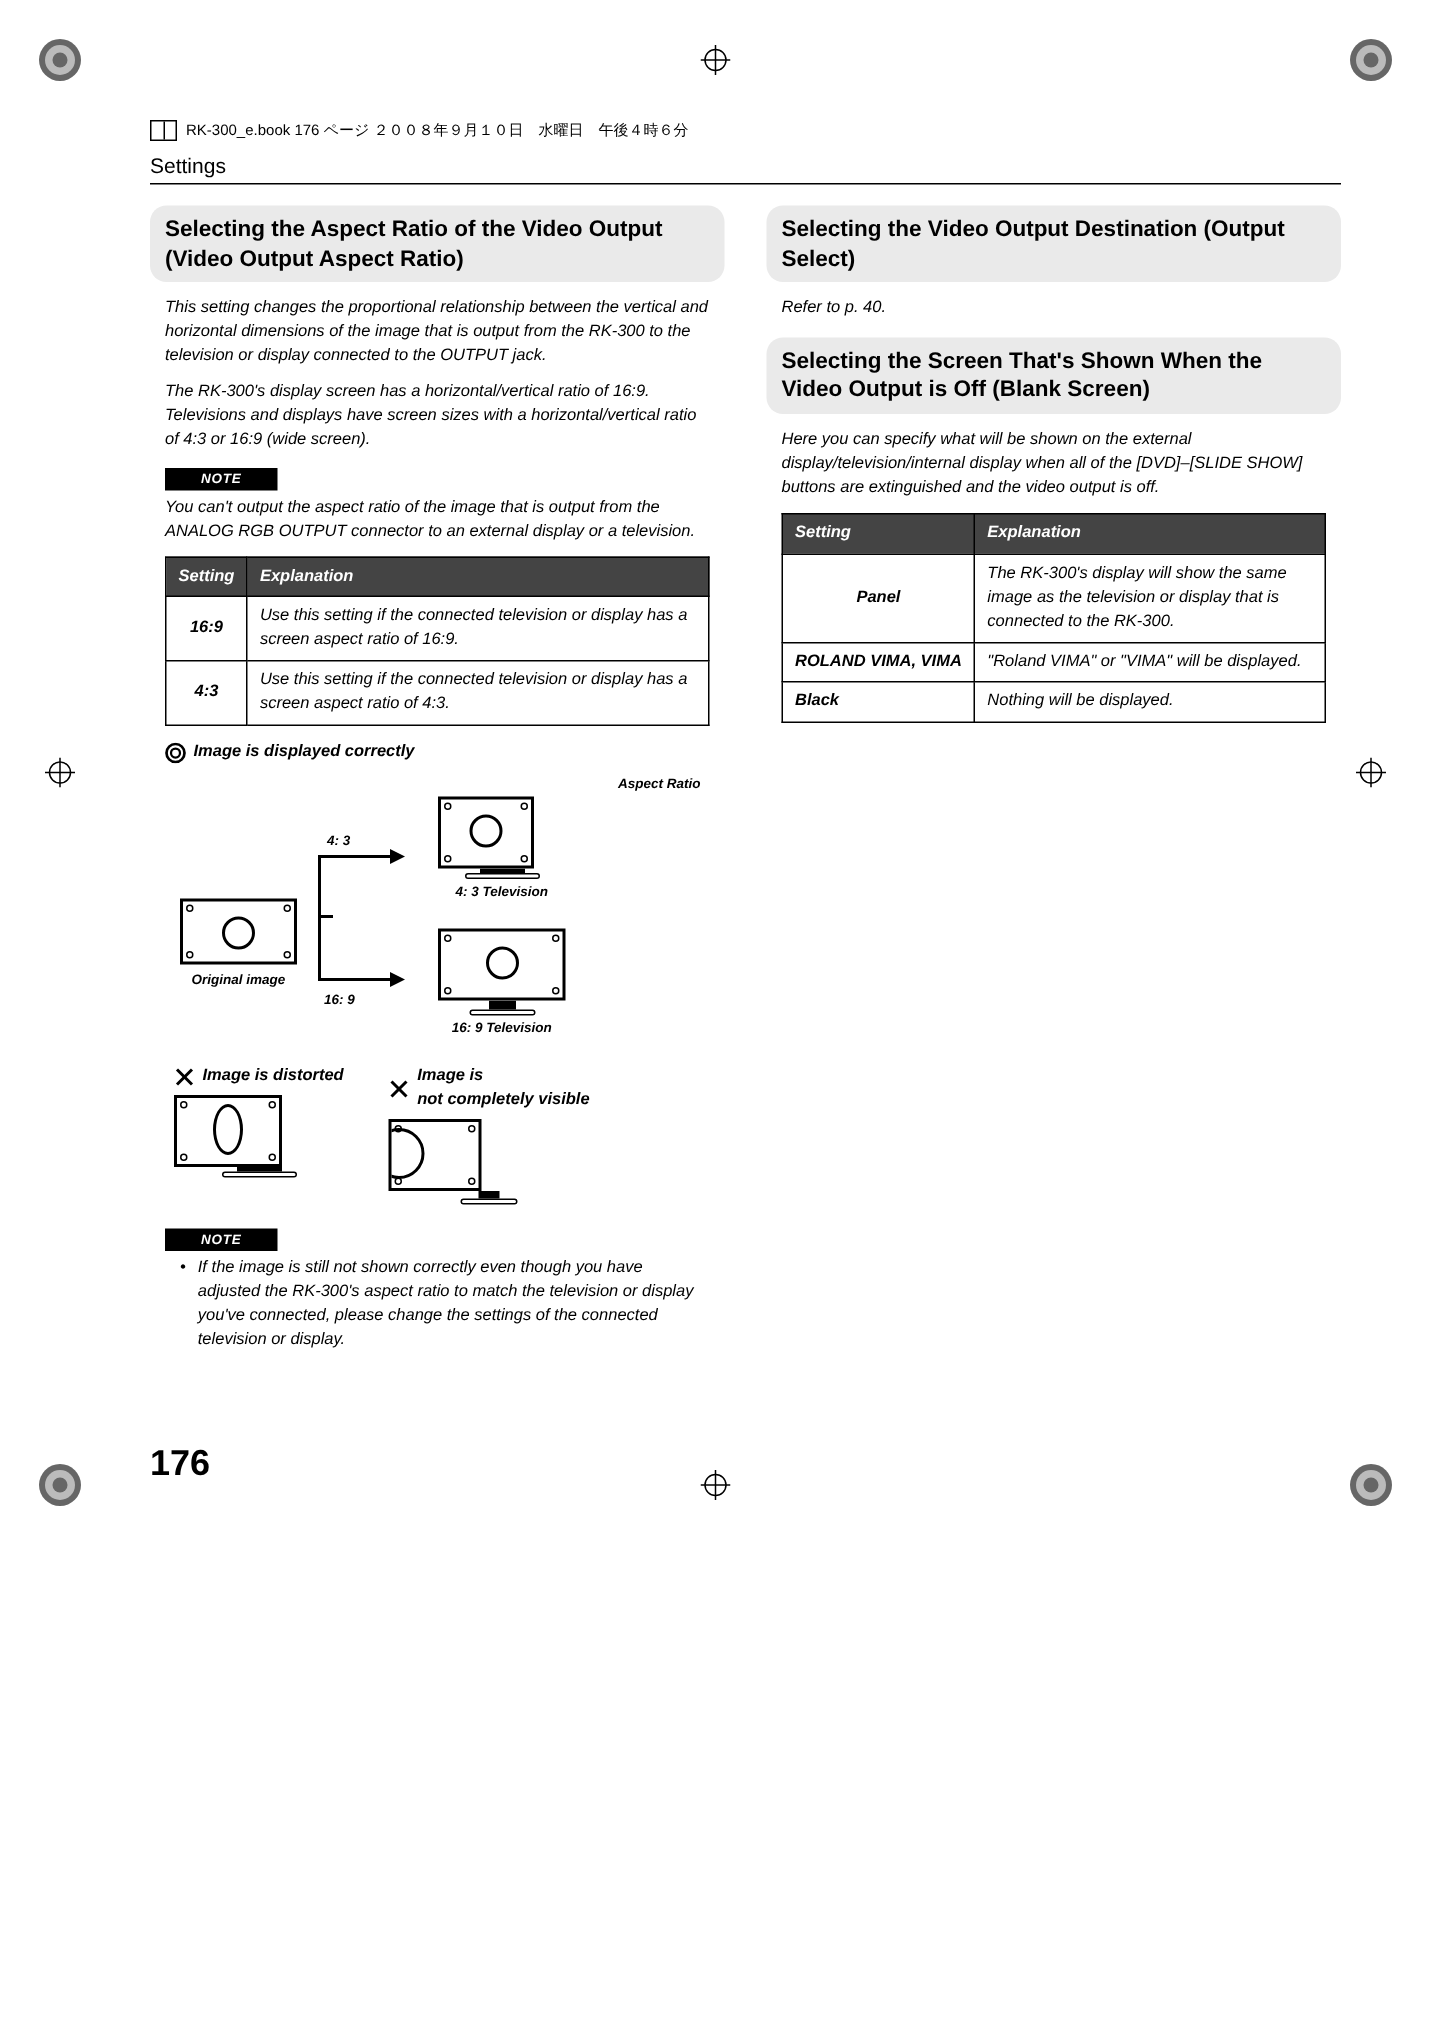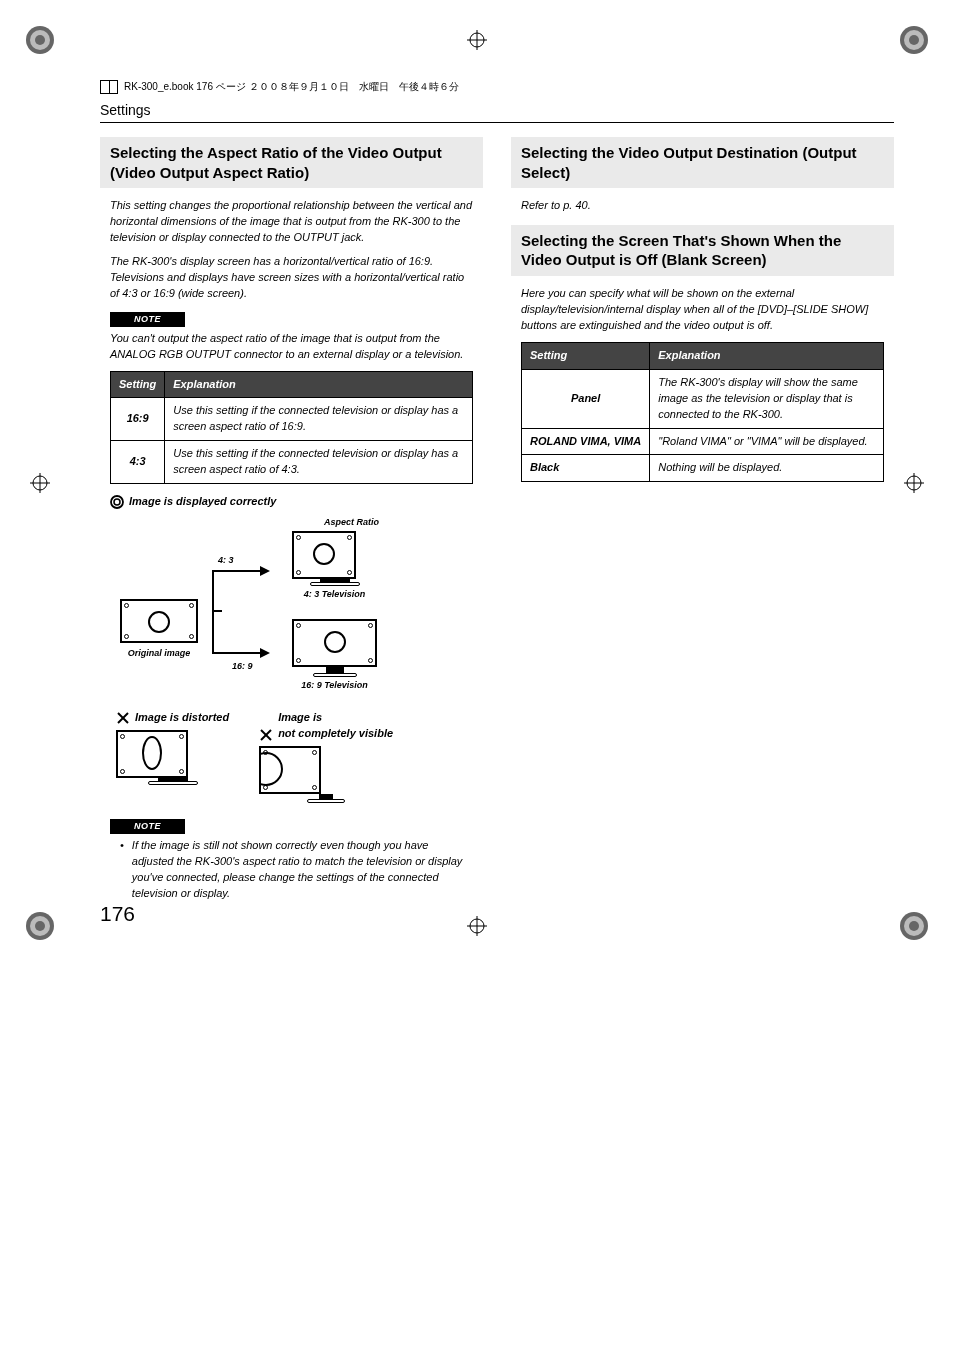--- a/index.html
+++ b/index.html
@@ -12,42 +12,42 @@
 .pm-bc { bottom: 30px; left: 50%; transform: translateX(-50%); width: 20px; height: 20px; }
 .pm-lc { top: 50%; left: 30px; transform: translateY(-50%); width: 20px; height: 20px; }
 .pm-rc { top: 50%; right: 30px; transform: translateY(-50%); width: 20px; height: 20px; }
 .header-bar { display: flex; align-items: center; gap: 6px; font-size: 10px; margin-bottom: 8px; padding-left: 40px; }
 .header-bar .bookicon { width: 18px; height: 14px; border: 1px solid #000; position: relative; }
 .header-bar .bookicon::after { content: ""; position: absolute; left: 50%; top: 0; bottom: 0; width: 1px; background: #000; }
 .section-title { font-size: 14px; margin-top: 4px; margin-bottom: 4px; padding-left: 40px; }
 .rule { border: none; border-top: 1px solid #000; margin-bottom: 14px; margin-left: 40px; }
 .columns { display: flex; gap: 28px; padding-left: 40px; }
 .col { flex: 1; min-width: 0; }
-.h2box { background: #eaeaea; font-weight: bold; font-size: 15px; line-height: 1.3; padding: 6px 10px; margin-bottom: 10px; }
+.h2box { background: #eaeaea; font-weight: bold; font-size: 15px; line-height: 1.3; padding: 6px 10px; margin-bottom: 10px; border-radius: 11px; }
 .body { font-size: 11px; line-height: 1.45; padding: 0 10px; font-style: italic; }
 .body p { margin-bottom: 8px; }
 .notebox { display: inline-block; background: #000; color: #fff; font-size: 9px; font-weight: bold; padding: 1px 24px; margin: 2px 0 4px 0; letter-spacing: 0.5px; }
 .tbl { border-collapse: collapse; width: 100%; margin: 8px 0; font-size: 11px; }
 .tbl th, .tbl td { border: 1px solid #000; padding: 5px 8px; text-align: left; vertical-align: middle; }
 .tbl th { background: #444; color: #fff; font-weight: bold; }
 .tbl td.c { text-align: center; font-weight: bold; white-space: nowrap; }
 .fig-title { font-size: 11px; font-weight: bold; display: flex; align-items: center; gap: 5px; margin-top: 10px; margin-bottom: 4px; }
 .fig { position: relative; font-size: 9px; font-weight: bold; }
 .tv-4-3, .tv-16-9 { border: 2px solid #000; position: relative; background: #fff; }
 .tv-4-3 { width: 64px; height: 48px; }
 .tv-16-9 { width: 85px; height: 48px; }
 .screen-circ { width: 22px; height: 22px; border: 2px solid #000; border-radius: 50%; position: absolute; top: 10px; left: 50%; transform: translateX(-50%); }
 .screen-corner { position: absolute; width: 5px; height: 5px; border: 1px solid #000; border-radius: 50%; }
 .sc-tl{top:2px;left:2px}.sc-tr{top:2px;right:2px}.sc-bl{bottom:2px;left:2px}.sc-br{bottom:2px;right:2px}
 .stand { width: 30px; height: 3px; background: #000; margin: 0 auto; }
 .stand-base { width: 50px; height: 4px; border: 1px solid #000; margin: 0 auto; border-radius: 2px; }
 .col1-fig { margin-top: 6px; padding: 0 6px; }
 .row-fig { display: flex; align-items: flex-start; gap: 10px; }
 .row-fig .lbl { font-size: 9px; font-weight: bold; text-align: center; }
-.pagenum { font-size: 21px; font-weight: normal; padding-left: 40px; }
+.pagenum { font-size: 24px; font-weight: bold; margin-top: 60px; padding-left: 40px; }
 .bullet-note { display: flex; gap: 8px; font-size: 11px; line-height: 1.45; padding: 0 10px; }
 .bullet-note .dot { flex-shrink: 0; }
 .oval { width: 20px; height: 34px; border: 2px solid #000; border-radius: 50%; position: absolute; top: 4px; left: 50%; transform: translateX(-50%); }
 .half-circ { width: 34px; height: 34px; border: 2px solid #000; border-radius: 50%; position: absolute; top: 4px; left: -12px; }
 .clip16 { overflow: hidden; }
 .xmark, .omark { width: 14px; height: 14px; flex-shrink: 0; }
 </style>
 </head>
 <body>
 
@@ -130,21 +130,21 @@
       
       <div class="fig-title">
         <svg class="omark" viewBox="0 0 14 14">
             <circle cx="7" cy="7" r="6" fill="none" stroke="#000" stroke-width="1.8"></circle>
             <circle cx="7" cy="7" r="3" fill="none" stroke="#000" stroke-width="1.5"></circle>
           </svg>
         <span>Image is displayed correctly</span>
       </div>
 
       <div class="col1-fig fig">
-        <div style="text-align:center;margin-left:120px;margin-bottom:2px">Aspect Ratio</div>
+        <div style="text-align:right;margin-left:120px;margin-bottom:2px">Aspect Ratio</div>
 
         <div class="row-fig" style="align-items:center">
 
           <div style="width:86px;text-align:center">
             <div style="height:36px"></div>
             <div class="tv-16-9" style="width:78px;height:44px;margin:0 auto">
               <span class="screen-corner sc-tl"></span>
                 <span class="screen-corner sc-tr"></span>
                 <span class="screen-corner sc-bl"></span>
                 <span class="screen-corner sc-br"></span>
@@ -154,21 +154,21 @@
           </div>
 
           <div style="position:relative;width:70px;height:140px">
             <div style="position:absolute;left:0;top:28px;height:84px;width:2px;background:#000"></div>
             <div style="position:absolute;left:0;top:28px;width:50px;height:2px;background:#000"></div>
             <div style="position:absolute;left:48px;top:24px;width:0;height:0;border-top:5px solid transparent;border-bottom:5px solid transparent;border-left:10px solid #000"></div>
             <div style="position:absolute;left:0;top:110px;width:50px;height:2px;background:#000"></div>
             <div style="position:absolute;left:48px;top:106px;width:0;height:0;border-top:5px solid transparent;border-bottom:5px solid transparent;border-left:10px solid #000"></div>
             <div style="position:absolute;left:0;top:68px;width:10px;height:2px;background:#000"></div>
             <div class="lbl" style="position:absolute;left:6px;top:12px">4: 3</div>
-            <div class="lbl" style="position:absolute;left:20px;top:118px">16: 9</div>
+            <div class="lbl" style="position:absolute;left:4px;top:118px">16: 9</div>
           </div>
 
           <div style="display:flex;flex-direction:column;gap:18px">
             <div style="text-align:center">
               <div class="tv-4-3">
                 <span class="screen-corner sc-tl"></span>
                   <span class="screen-corner sc-tr"></span>
                   <span class="screen-corner sc-bl"></span>
                   <span class="screen-corner sc-br"></span>
                 <span class="screen-circ"></span>
@@ -207,21 +207,21 @@
                   <span class="screen-corner sc-tr"></span>
                   <span class="screen-corner sc-bl"></span>
                   <span class="screen-corner sc-br"></span>
                 <span class="oval"></span>
               </div>
               <div class="stand"></div>
               <div class="stand-base"></div>
             </div>
           </div>
           <div>
-            <div class="fig-title" style="margin-top:0;align-items:flex-end">
+            <div class="fig-title" style="margin-top:0;align-items:center">
               <svg class="xmark" viewBox="0 0 14 14">
                   <line x1="2" y1="2" x2="12" y2="12" stroke="#000" stroke-width="2"></line>
                   <line x1="12" y1="2" x2="2" y2="12" stroke="#000" stroke-width="2"></line>
                 </svg>
               <span>
                 <span>Image is</span><br>
                 <span>not completely visible</span>
               </span>
             </div>
             <div style="text-align:center">

